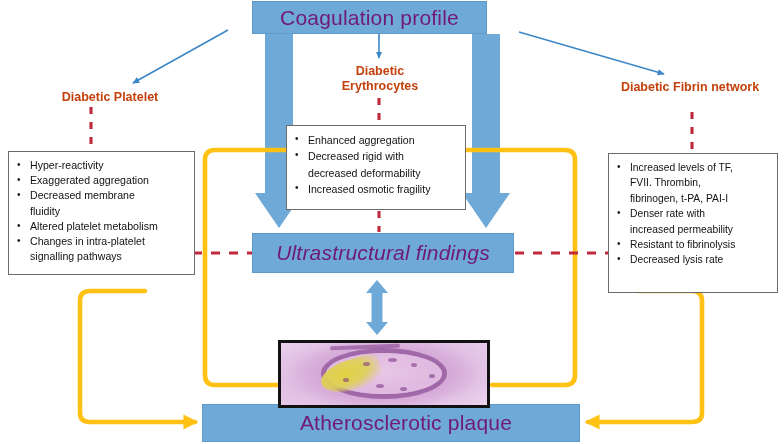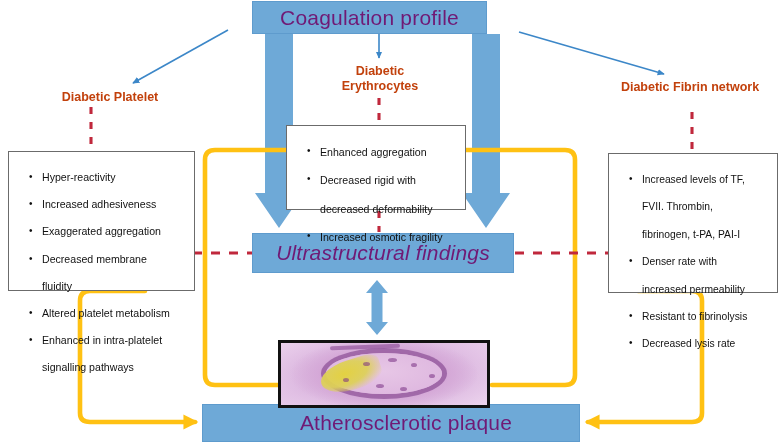--- a/index.html
+++ b/index.html
@@ -31,29 +31,29 @@
   #h-fibrin{left:620px;top:80px;width:140px;}
 
   
   .listbox{
     position:absolute;background:#ffffff;border:1px solid #6b6b6b;
     box-sizing:border-box;z-index:6;
   }
   .listbox ul{margin:0;padding:0;list-style:none;}
   .listbox li{
     position:relative;padding-left:19px;color:#111;
-    font-size:10.6px;line-height:15.2px;margin:12px;
+    font-size:10.6px;line-height:15.2px;margin:0;
   }
   .listbox li::before{
     content:"\2022";position:absolute;left:6px;top:-1px;
     font-size:10px;color:#111;
   }
   .listbox li.cont{padding-left:19px;}
   .listbox li.cont::before{content:"";}
-  #box-platelet{left:8px;top:151px;width:187px;height:140px;padding:6px 4px 4px 2px;}
+  #box-platelet{left:8px;top:151px;width:187px;height:124px;padding:6px 4px 4px 2px;}
   #box-eryth{left:286px;top:125px;width:180px;height:85px;padding:6px 2px 0 2px;}
   #box-fibrin{left:608px;top:153px;width:170px;height:140px;padding:6px 2px 8px 2px;}
   #box-fibrin li{font-size:10.3px;line-height:15.4px;}
   #box-eryth li{font-size:10.6px;line-height:16.4px;}
 
   
   #histo{
     position:absolute;left:278px;top:340px;width:212px;height:68px;
     border:3px solid #111;box-sizing:border-box;overflow:hidden;
     background:#e3bce0;z-index:7;
@@ -169,26 +169,25 @@
     <span>Atherosclerotic plaque</span>
   </div>
 
   <div class="heading" id="h-platelet">Diabetic Platelet</div>
   <div class="heading" id="h-eryth">Diabetic Erythrocytes</div>
   <div class="heading" id="h-fibrin">Diabetic Fibrin network</div>
 
   <div class="listbox" id="box-platelet">
     <ul>
         <li>Hyper-reactivity</li>
-        <li>Increased adhesiveness</li>
         <li>Exaggerated aggregation</li>
         <li>Decreased membrane</li>
         <li class="cont">fluidity</li>
         <li>Altered platelet metabolism</li>
-        <li>Enhanced in intra-platelet</li>
+        <li>Changes in intra-platelet</li>
         <li class="cont">signalling pathways</li>
       </ul>
   </div>
 
   <div class="listbox" id="box-eryth">
     <ul>
         <li>Enhanced aggregation</li>
         <li>Decreased rigid with</li>
         <li class="cont">decreased deformability</li>
         <li>Increased osmotic fragility</li>

